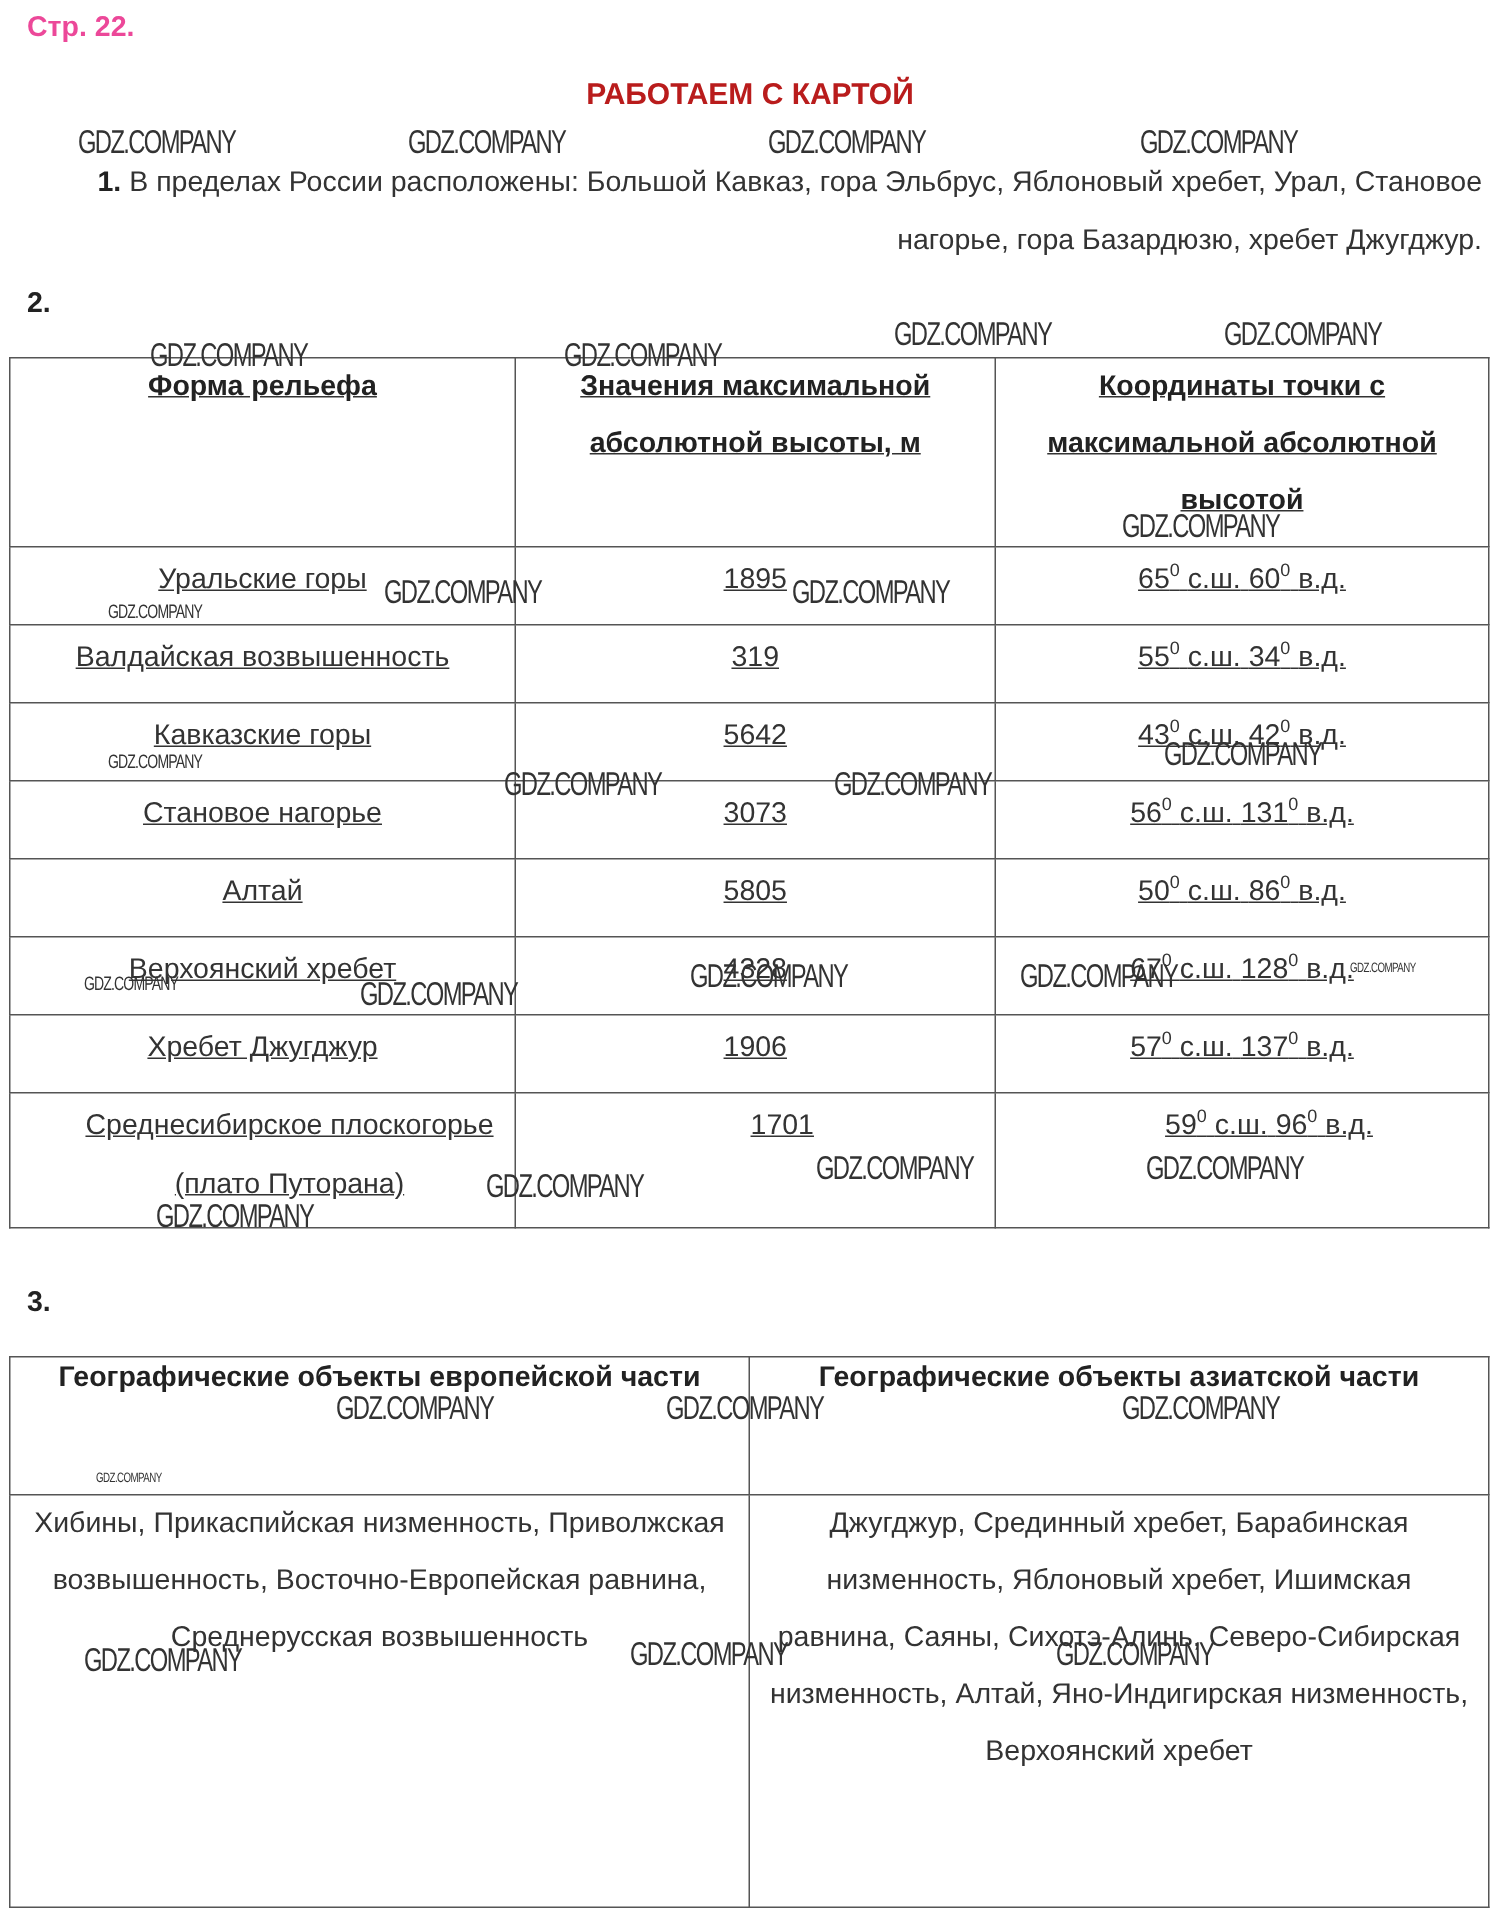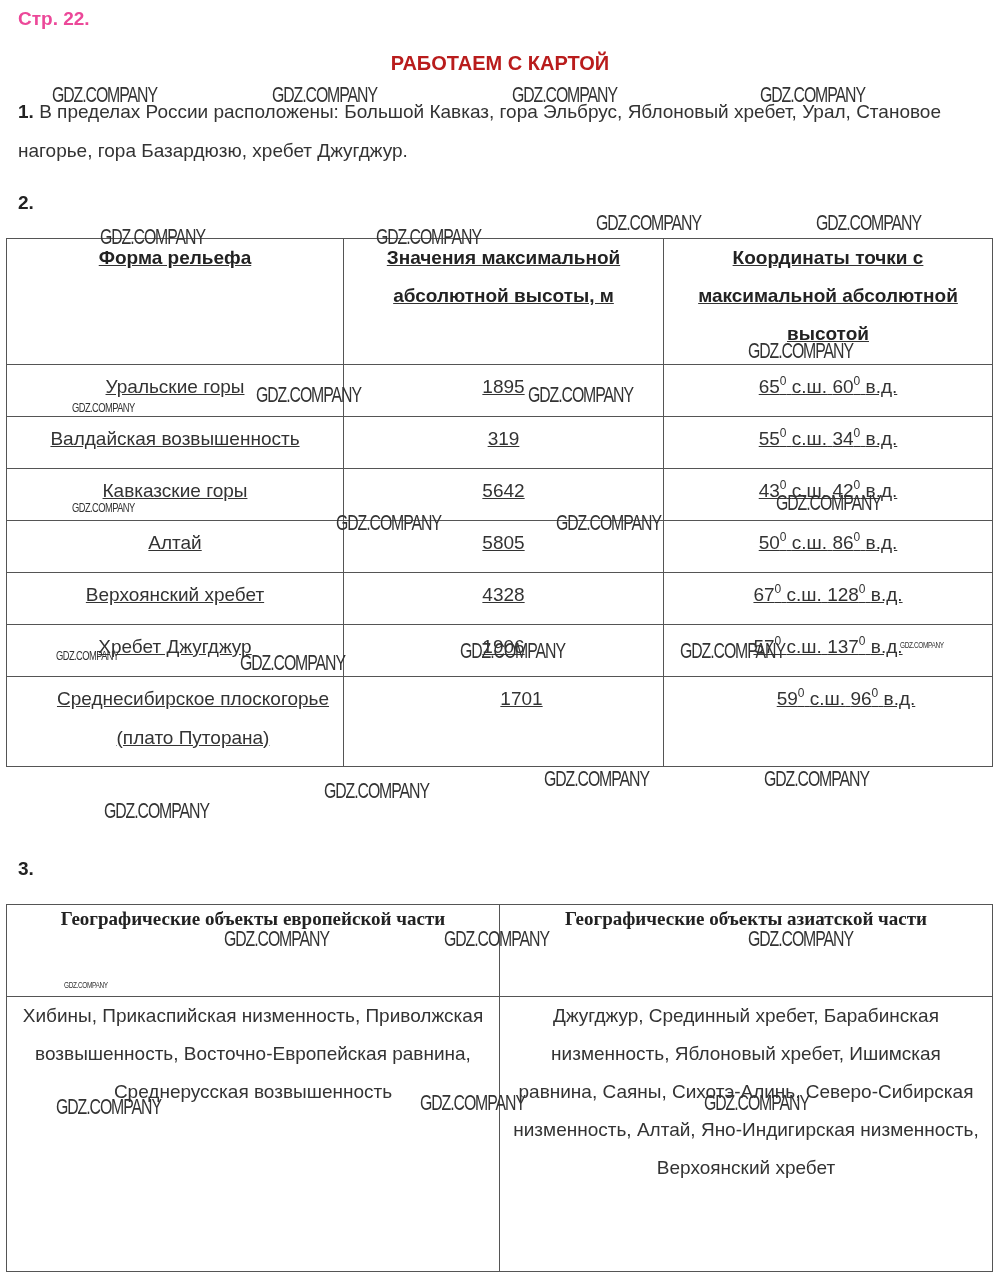--- a/index.html
+++ b/index.html
@@ -3,21 +3,21 @@
   <meta charset="utf-8">
   <style>
     html, body { margin: 0; padding: 0; background: #ffffff; }
     body {
       width: 1000px; height: 1278px; position: relative; overflow: hidden;
       font-family: "Liberation Sans", sans-serif; color: #333333;
     }
     .abs { position: absolute; }
     .page-num { left: 18px; top: 8px; font-size: 19px; font-weight: bold; color: #ec4899; }
     .heading { left: 0; width: 1000px; top: 52px; text-align: center; font-size: 20px; font-weight: bold; color: #b91c1c; }
-    .task1 { left: 18px; top: 92px; width: 970px; font-size: 19px; line-height: 39px; }
+    .task1 { left: 18px; top: 102px; width: 970px; font-size: 19px; line-height: 39px; text-align: right; }
     .task1 b { color: #222; }
     .task-num { font-size: 19px; font-weight: bold; color: #222; }
 
     table.t2 {
       position: absolute; left: 6px; top: 238px; width: 986px;
       border-collapse: collapse; table-layout: fixed; text-decoration: underline;
     }
     table.t2 th, table.t2 td {
       border: 1px solid #555; vertical-align: top; text-align: center;
       font-size: 19px; line-height: 39px; padding: 0 6px;
@@ -28,21 +28,21 @@
     sup { font-size: 12px; vertical-align: 8px; line-height: 0; }
 
     table.t3 {
       position: absolute; left: 6px; top: 904px; width: 986px;
       border-collapse: collapse; table-layout: fixed;
     }
     table.t3 th, table.t3 td {
       border: 1px solid #555; vertical-align: top; text-align: center;
       font-size: 19px; padding: 0 10px;
     }
-    table.t3 th { font-weight: bold; color: #222; height: 87px; line-height: 20px; padding-top: 4px; font-family: Liberation Serif, serif; }
+    table.t3 th { font-weight: bold; color: #222; height: 87px; line-height: 20px; padding-top: 4px; }
     table.t3 td { height: 274px; line-height: 38px; padding-top: 0; }
 
     .wm {
       position: absolute; font-family: "Liberation Sans", sans-serif;
       color: #333; font-size: 22px; letter-spacing: -1.5px;
       transform: scaleX(0.72); transform-origin: left top; white-space: nowrap;
     }
     .wm.small { font-size: 13px; letter-spacing: -0.8px; }
     .wm.tiny { font-size: 9px; letter-spacing: -0.5px; }
   </style>
@@ -80,20 +80,25 @@
       </tr>
       <tr>
         <td>Валдайская возвышенность</td>
         <td>319</td>
         <td><span>55</span><sup>0</sup> <span>с.ш.</span> <span>34</span><sup>0</sup> <span>в.д.</span></td>
       </tr>
       <tr>
         <td>Кавказские горы</td>
         <td>5642</td>
         <td><span>43</span><sup>0</sup> <span>с.ш.</span> <span>42</span><sup>0</sup> <span>в.д.</span></td>
+      </tr>
+      <tr>
+        <td>Становое нагорье</td>
+        <td>3073</td>
+        <td><span>56</span><sup>0</sup> <span>с.ш.</span> <span>131</span><sup>0</sup> <span>в.д.</span></td>
       </tr>
       <tr>
         <td>Алтай</td>
         <td>5805</td>
         <td><span>50</span><sup>0</sup> <span>с.ш.</span> <span>86</span><sup>0</sup> <span>в.д.</span></td>
       </tr>
       <tr>
         <td>Верхоянский хребет</td>
         <td>4328</td>
         <td><span>67</span><sup>0</sup> <span>с.ш.</span> <span>128</span><sup>0</sup> <span>в.д.</span></td>

